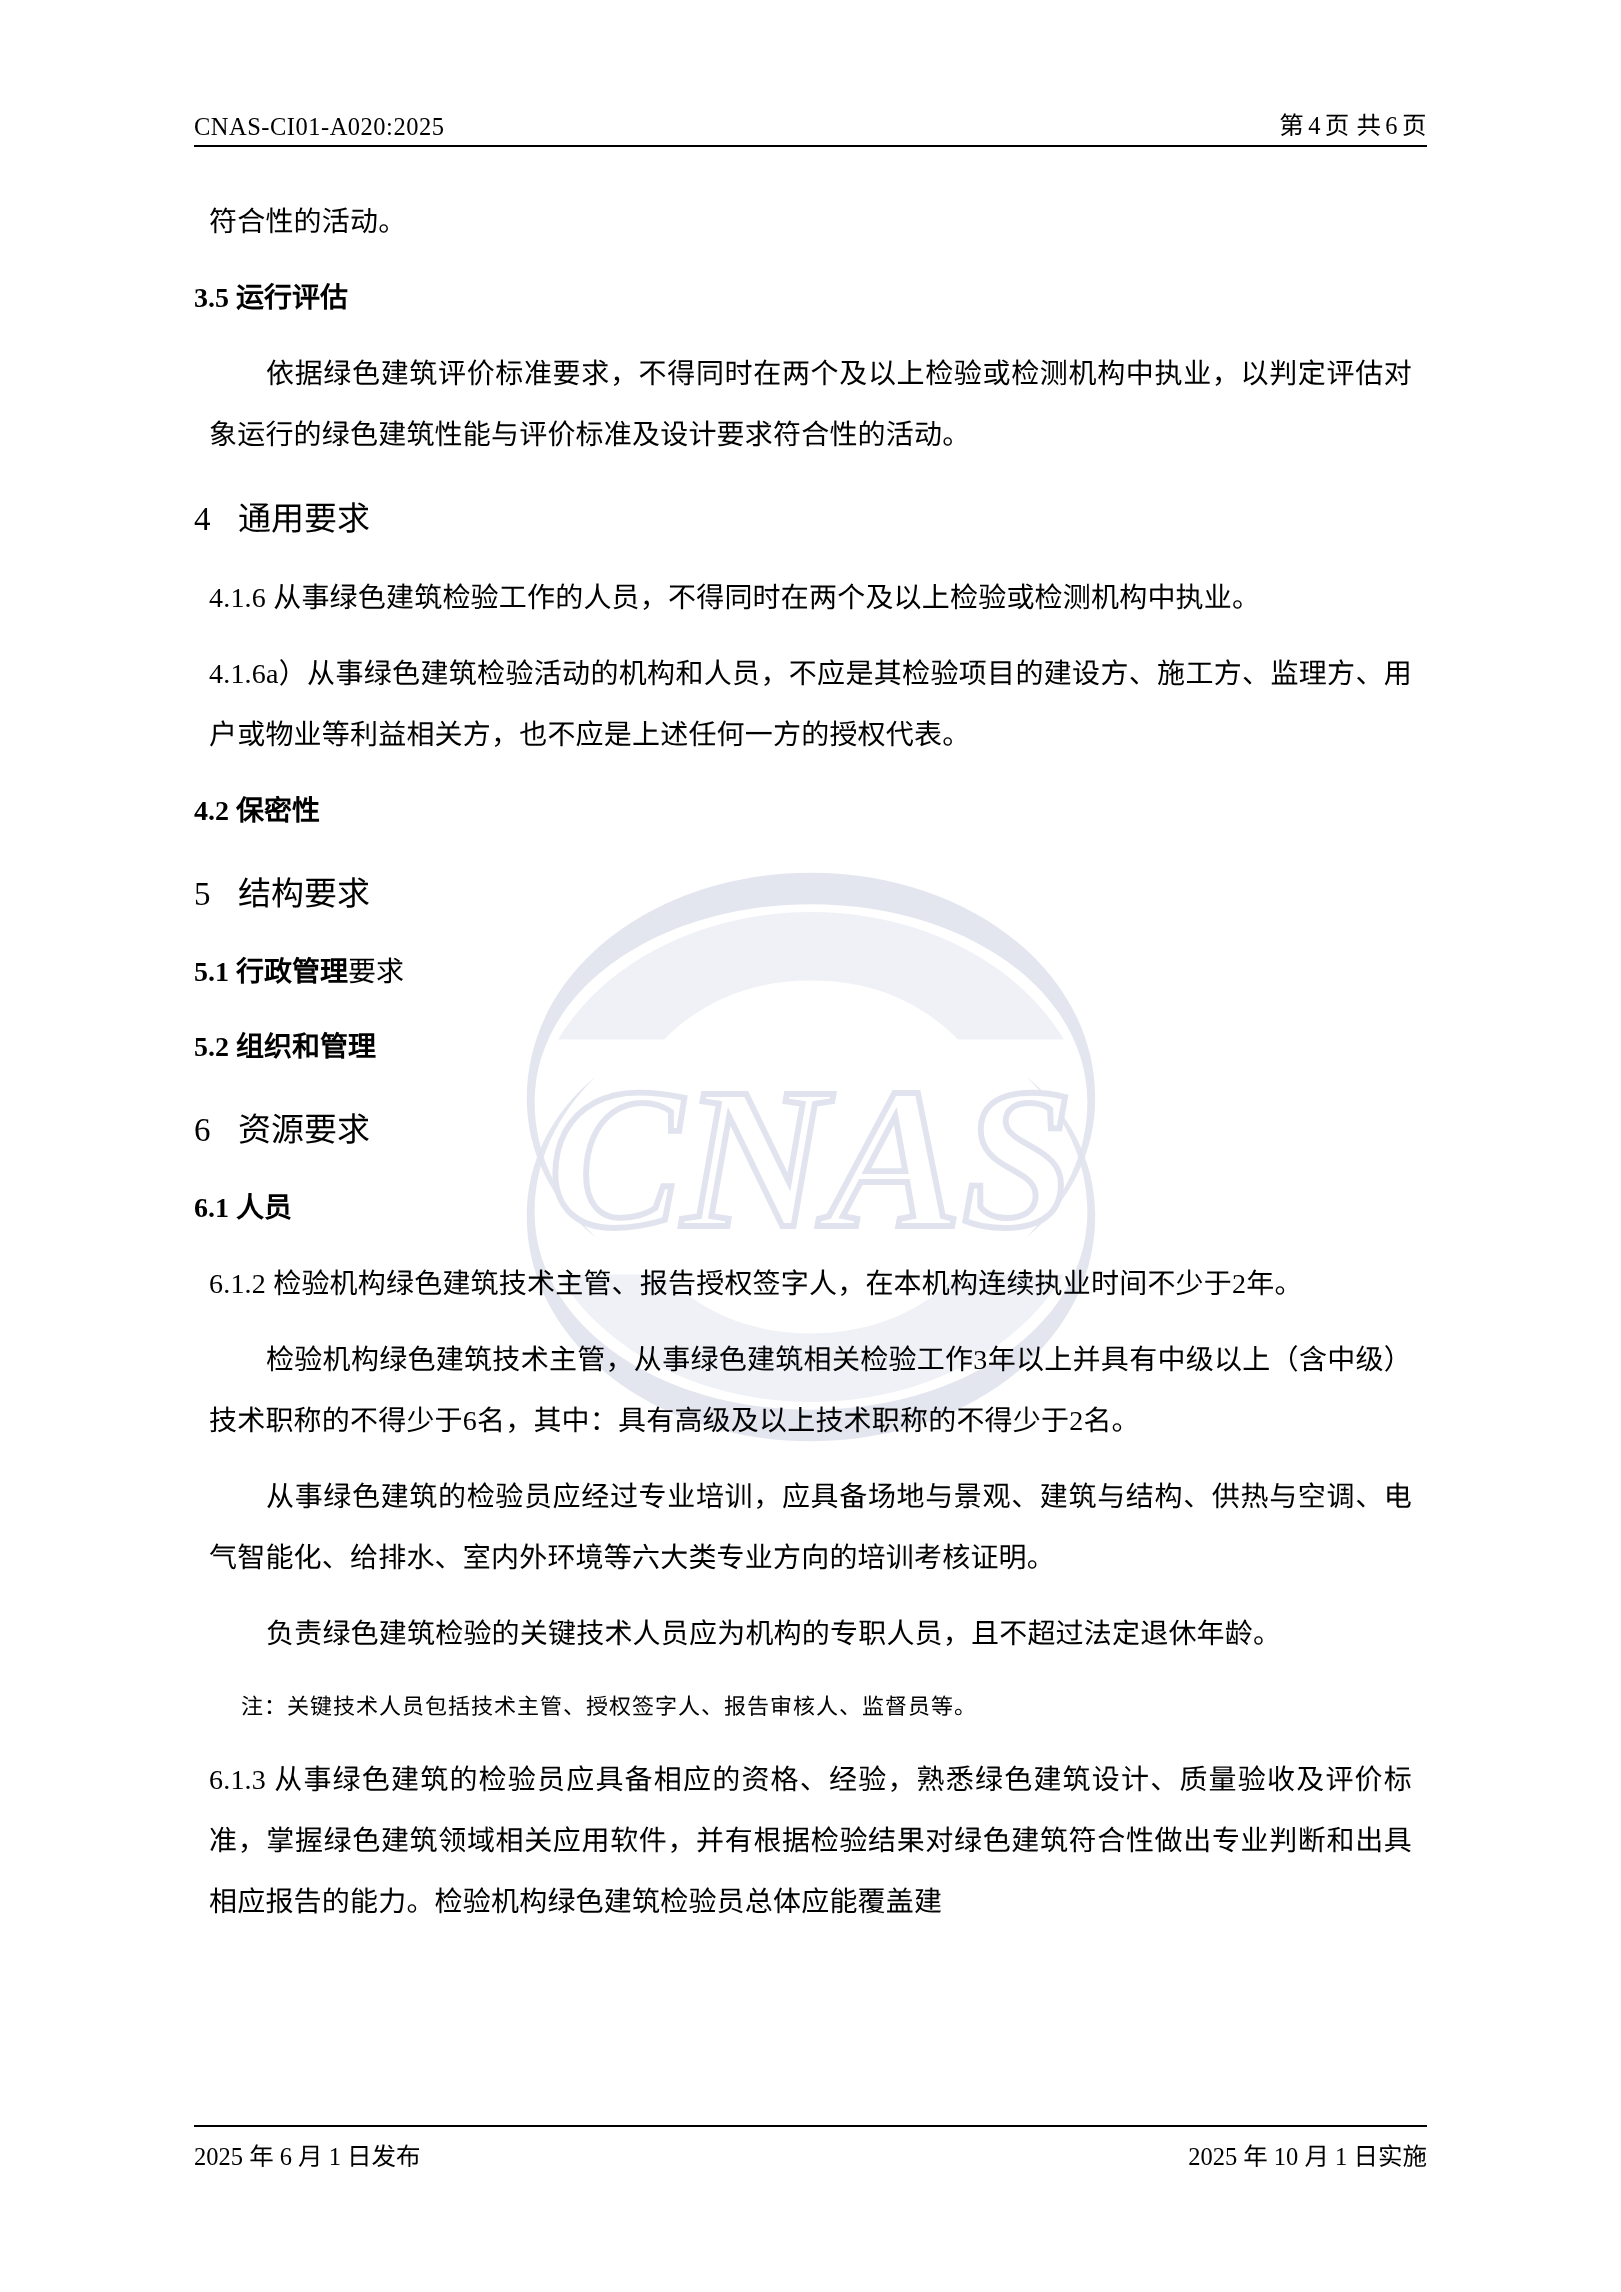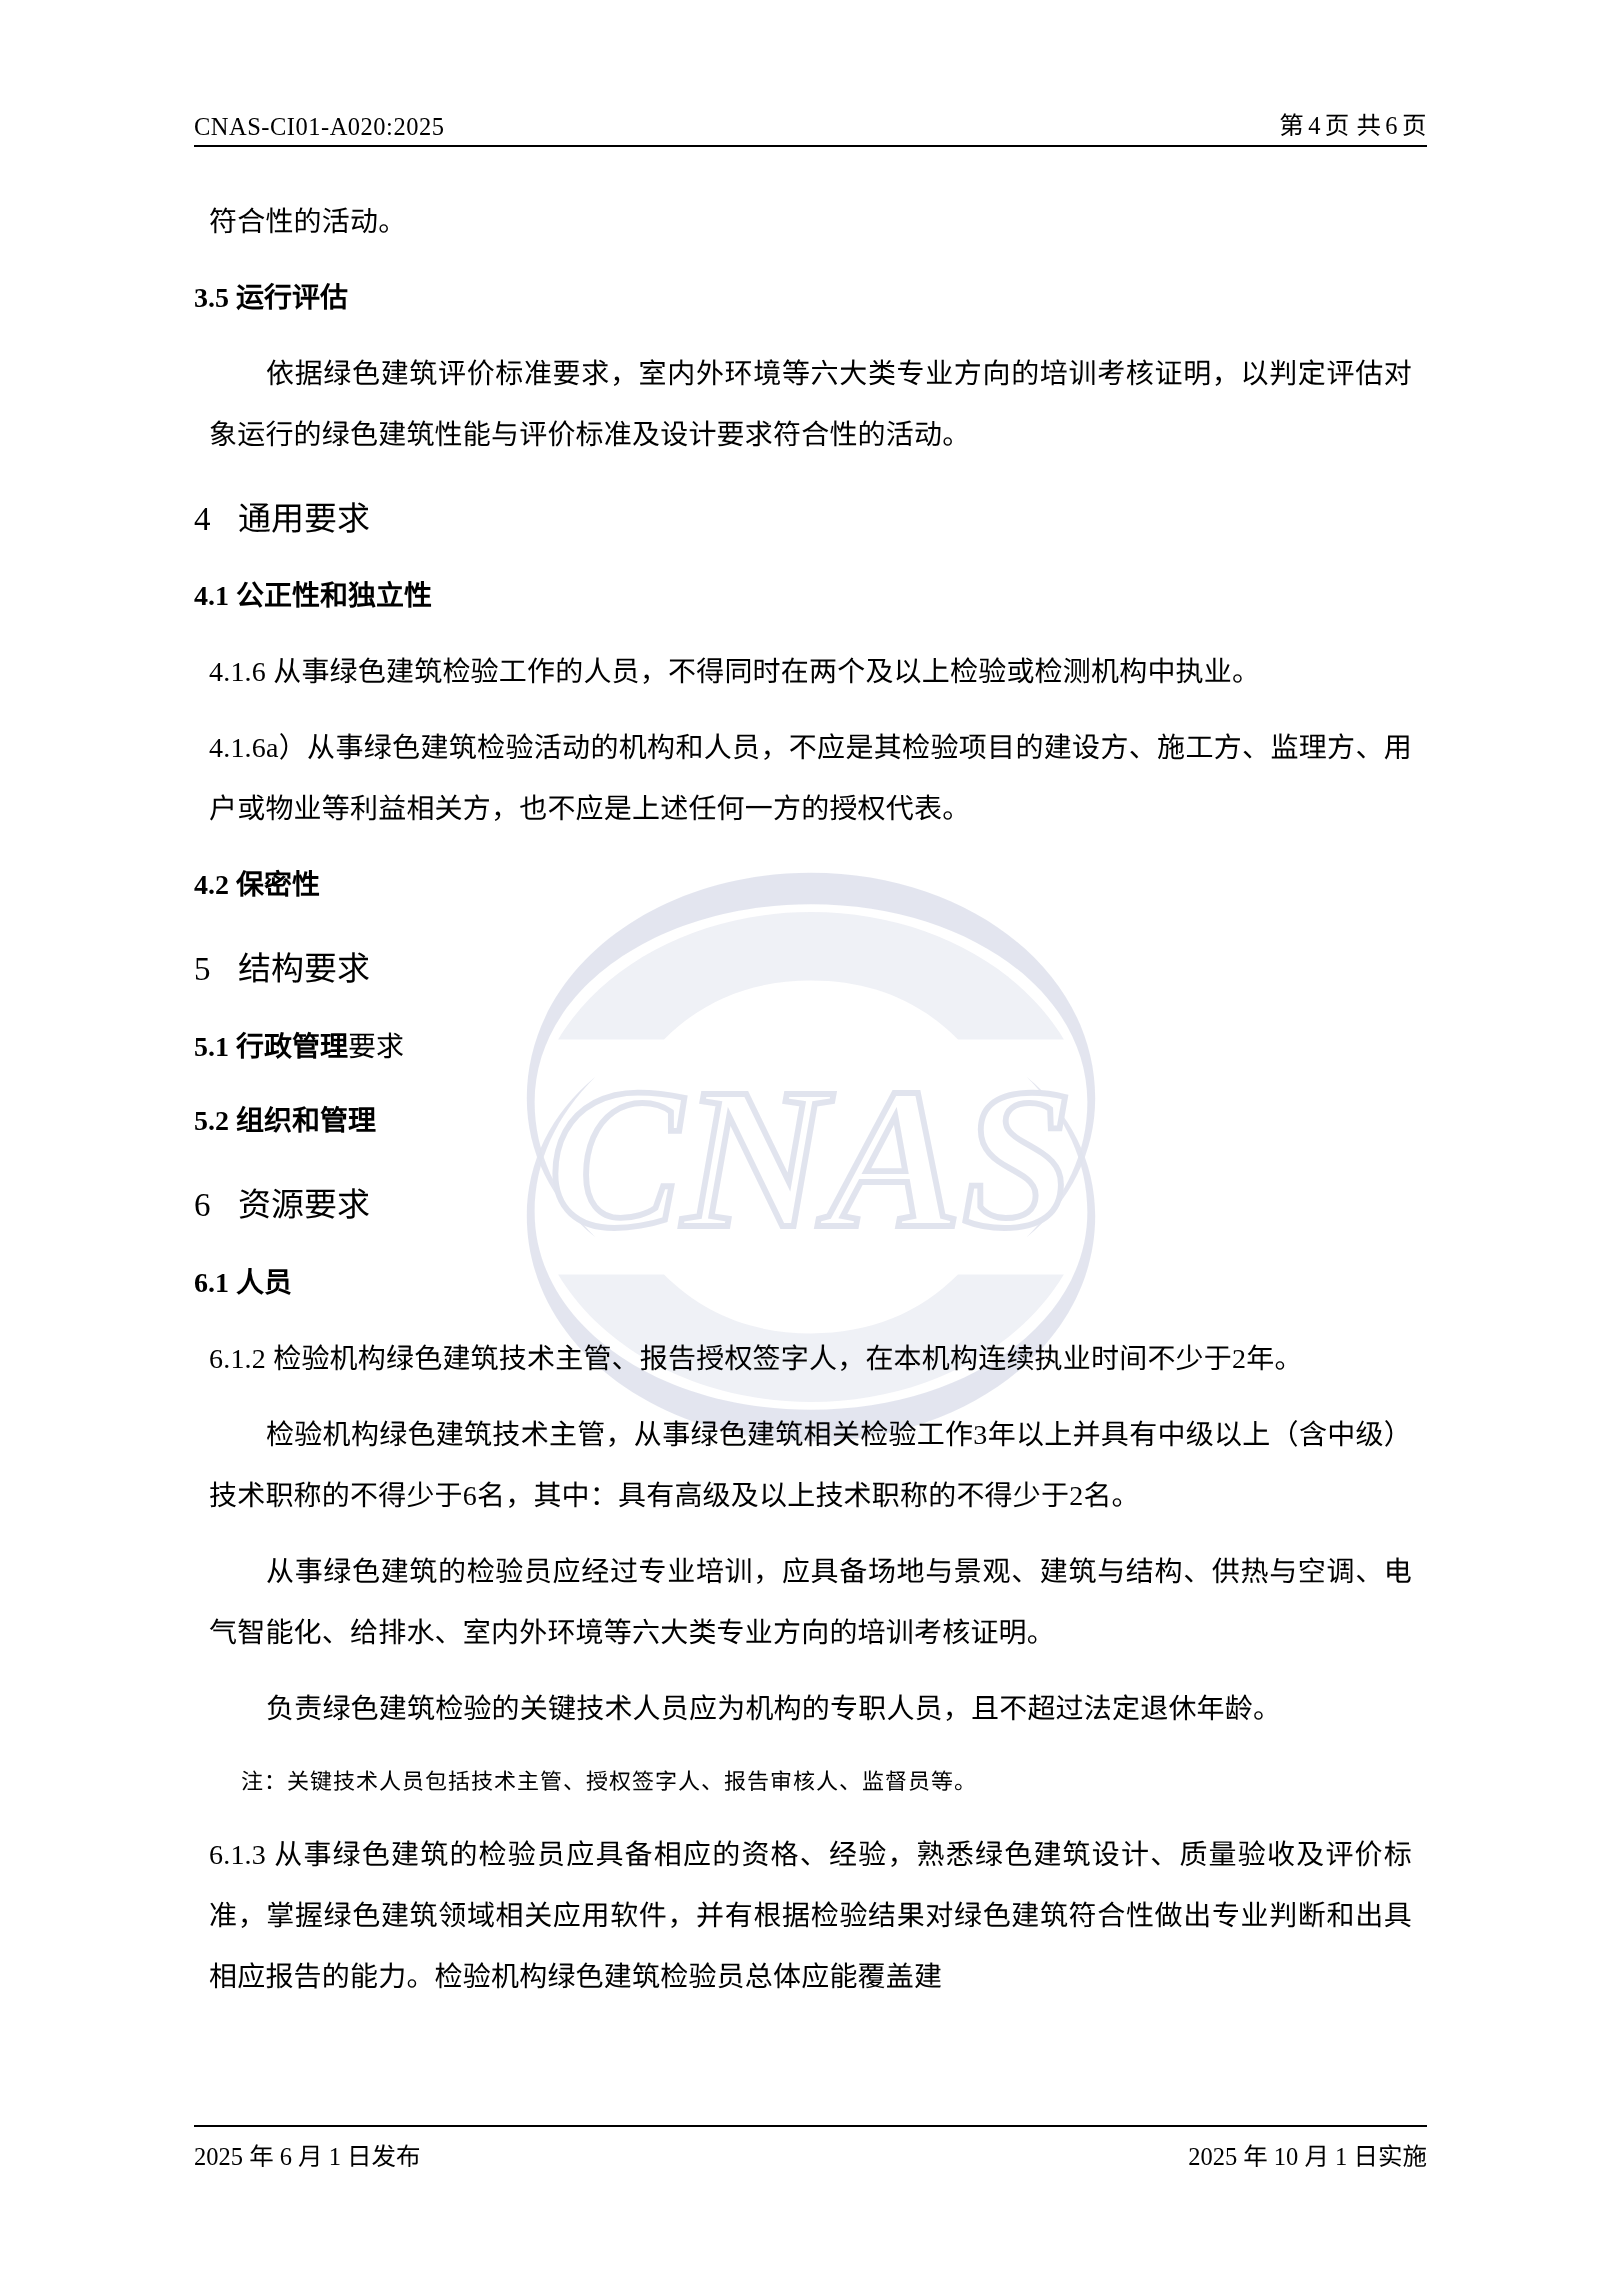--- a/index.html
+++ b/index.html
@@ -147,27 +147,26 @@
       <span>第</span><span class="num">4</span><span>页 共</span><span class="num">6</span><span>页</span>
     </div>
   </div>
   <div class="rule-top"></div>
 
   <div class="content">
 
     <p class="p">符合性的活动。</p>
 
     <h3 class="h-sub">3.5 运行评估</h3>
-    <p class="p indent">依据绿色建筑评价标准要求，室内外环境等六大类专业方向的培训考核证明，以判定评估对象运行的绿色建筑性能与评价标准及设计要求符合性的活动。</p>
+    <p class="p indent">依据绿色建筑评价标准要求，不得同时在两个及以上检验或检测机构中执业，以判定评估对象运行的绿色建筑性能与评价标准及设计要求符合性的活动。</p>
 
     <h2 class="h-main">
       <span>4</span><span class="gap"></span><span>通用要求</span>
     </h2>
 
-    <h3 class="h-sub">4.1 公正性和独立性</h3>
     <p class="p">4.1.6 从事绿色建筑检验工作的人员，不得同时在两个及以上检验或检测机构中执业。</p>
     <p class="p">4.1.6a）从事绿色建筑检验活动的机构和人员，不应是其检验项目的建设方、施工方、监理方、用户或物业等利益相关方，也不应是上述任何一方的授权代表。</p>
 
     <h3 class="h-sub">4.2 保密性</h3>
 
     <h2 class="h-main">
       <span>5</span><span class="gap"></span><span>结构要求</span>
     </h2>
 
     <h3 class="h-sub">

